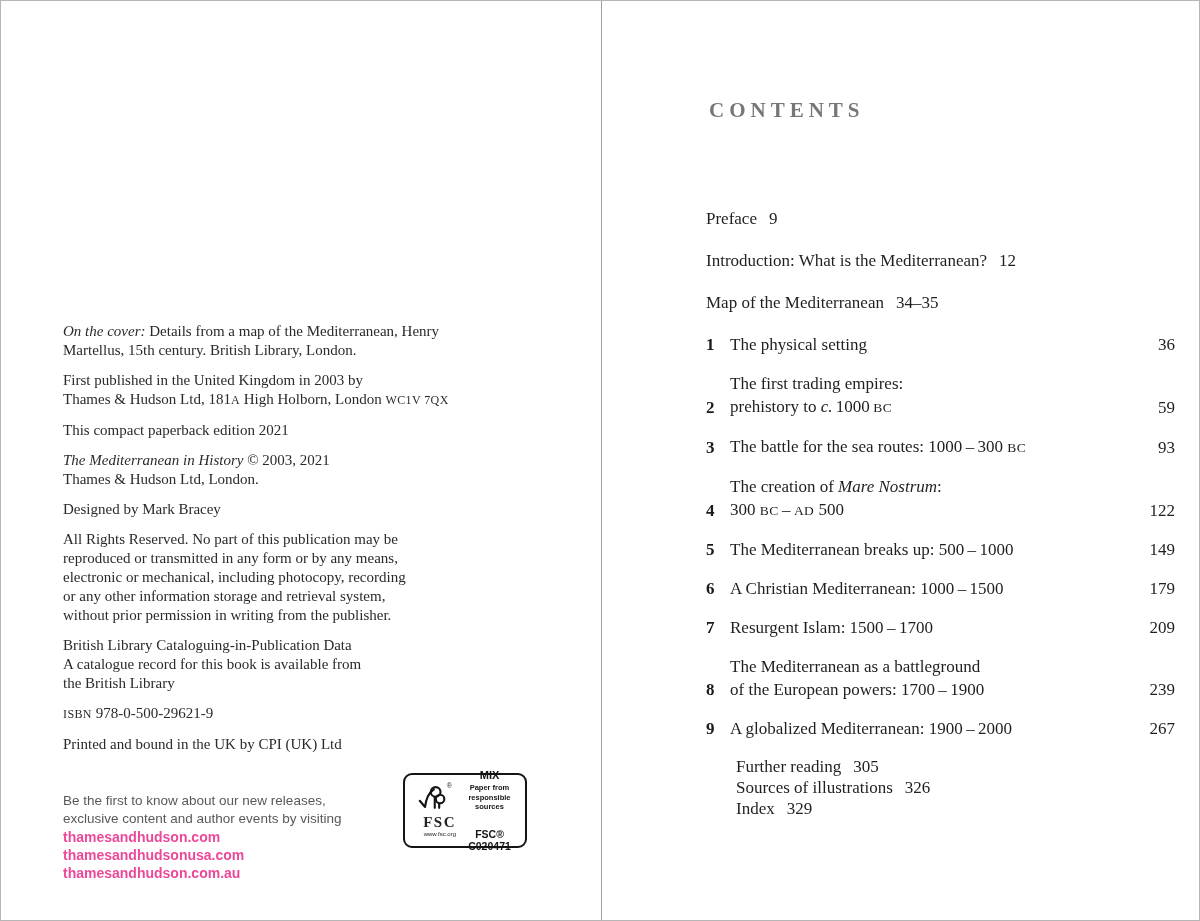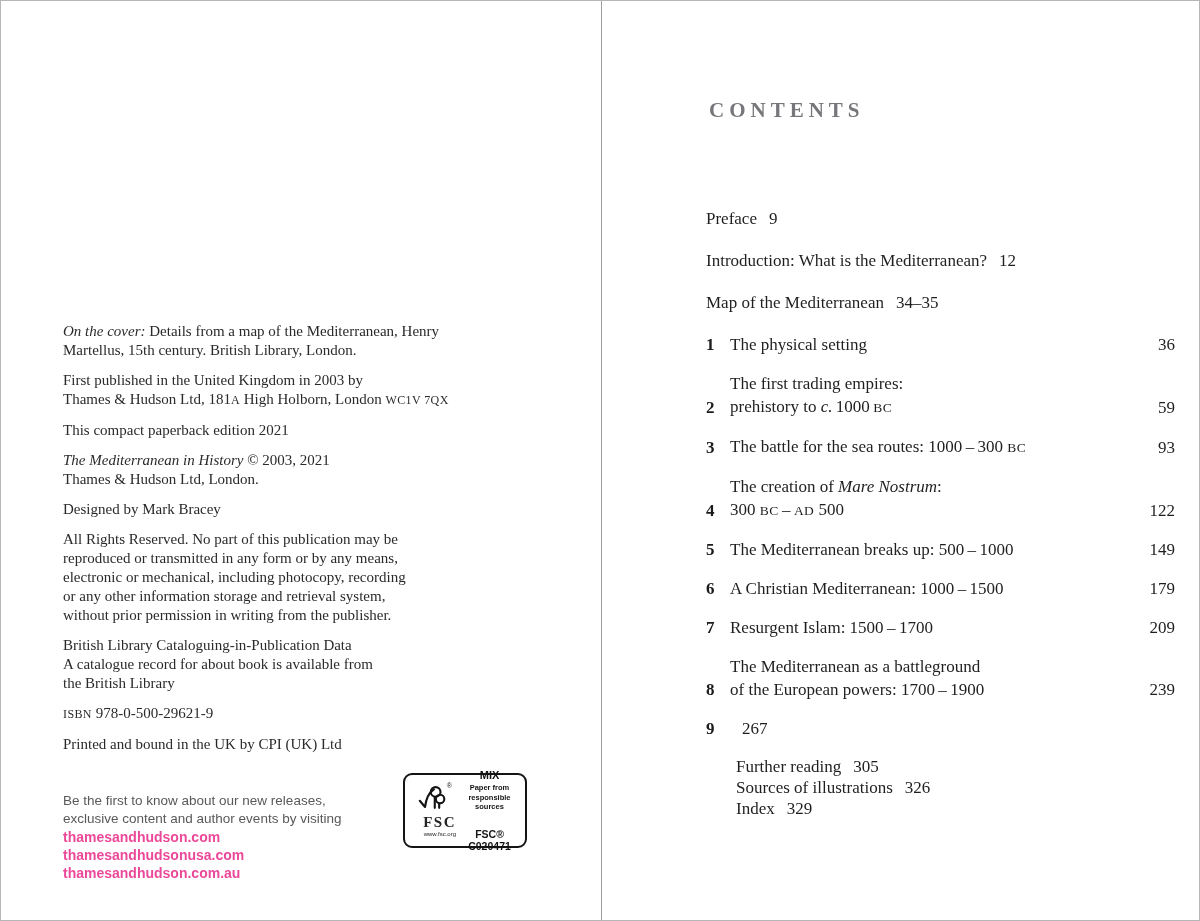--- a/index.html
+++ b/index.html
@@ -85,21 +85,21 @@
       <div class="para">
         <span class="line">All Rights Reserved. No part of this publication may be</span>
         <span class="line">reproduced or transmitted in any form or by any means,</span>
         <span class="line">electronic or mechanical, including photocopy, recording</span>
         <span class="line">or any other information storage and retrieval system,</span>
         <span class="line">without prior permission in writing from the publisher.</span>
       </div>
 
       <div class="para">
         <span class="line">British Library Cataloguing-in-Publication Data</span>
-        <span class="line">A catalogue record for about book is available from</span>
+        <span class="line">A catalogue record for this book is available from</span>
         <span class="line">the British Library</span>
       </div>
 
       <div class="para">
         <span class="line"><span class="sc">ISBN</span><span> 978-0-500-29621-9</span></span>
       </div>
 
       <div class="para">
         <span class="line">Printed and bound in the UK by CPI (UK) Ltd</span>
       </div>
@@ -218,20 +218,23 @@
         <span class="num">8</span>
         <span class="lines">
           <span class="ln">The Mediterranean as a battleground</span>
           <span class="ln">of the European powers: 1700 – 1900</span>
         </span>
         <span class="pg">239</span>
       </div>
 
       <div class="toc-row ch">
         <span class="num">9</span>
+        <span class="lines">
+            <span class="ln">A globalized Mediterranean: 1900 – 2000</span>
+          </span>
         <span class="pg">267</span>
       </div>
 
       <div class="backmatter">
         <div class="toc-row bm">
           <span>Further reading</span>
           <span class="pg">305</span>
         </div>
         <div class="toc-row bm">
           <span>Sources of illustrations</span>

